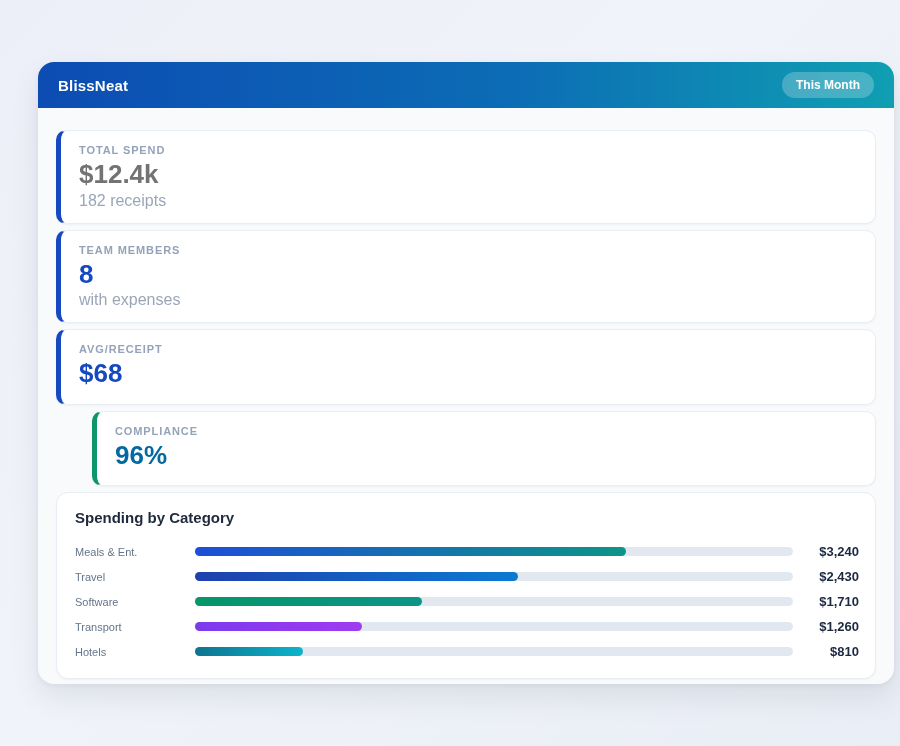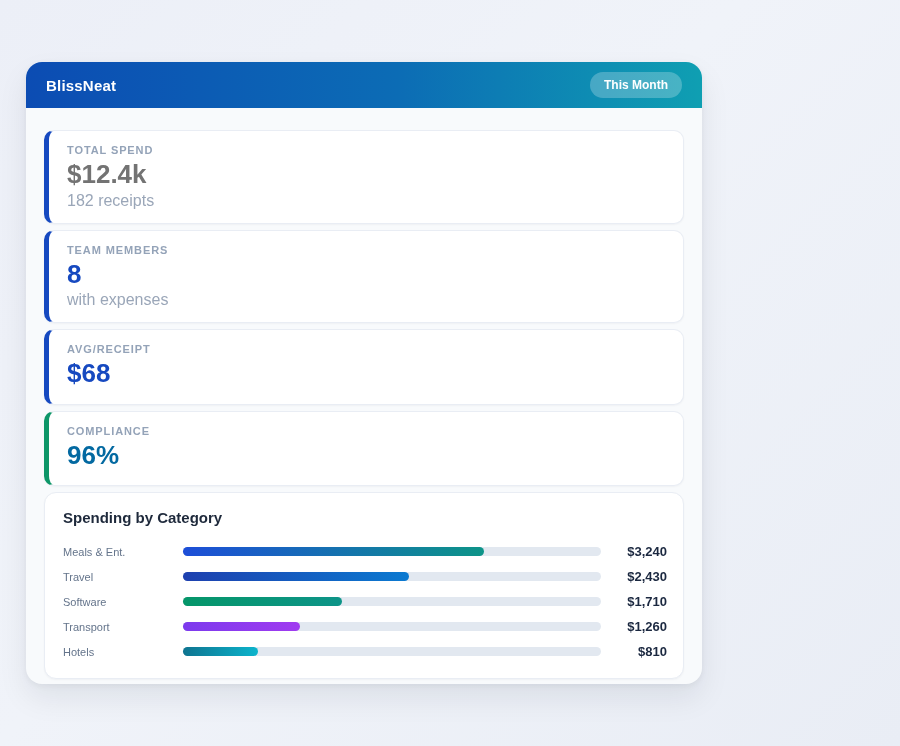--- a/index.html
+++ b/index.html
@@ -4,21 +4,21 @@
 <style>
   * { margin:0; padding:0; box-sizing:border-box; }
   html,body { width:900px; height:746px; }
   body {
     font-family: "Liberation Sans", "DejaVu Sans", sans-serif;
     background: linear-gradient(135deg, #eceff7 0%, #f0f3f9 45%, #e9edf5 100%);
     position: relative;
     overflow: hidden;
   }
   .app-card {
-    position:absolute; left:26px; top:62px; width:676px; height:622px;
+    position:absolute; left:38px; top:62px; width:856px; height:622px;
     background:#f8fafc; border-radius:16px;
     box-shadow: 0 14px 30px rgba(15,23,42,.08), 0 2px 6px rgba(15,23,42,.05);
   }
   .app-header {
     height:46px; border-radius:16px 16px 0 0;
     background: linear-gradient(90deg, #0c4cb3 0%, #0c6cb5 55%, #0f9fb2 100%);
     display:flex; align-items:center; justify-content:space-between;
     padding:0 20px;
   }
   .app-title { color:#ffffff; font-size:15px; font-weight:bold; letter-spacing:.2px; }
@@ -81,21 +81,21 @@
       <div class="stat-label">TEAM MEMBERS</div>
       <div class="stat-value" style="color: rgb(22, 73, 192);">8</div>
       <div class="stat-sub">with expenses</div>
     </div>
 
     <div class="stat-card no-sub" style="border-left-color: rgb(22, 73, 192);">
       <div class="stat-label">AVG/RECEIPT</div>
       <div class="stat-value" style="color: rgb(22, 73, 192);">$68</div>
     </div>
 
-    <div class="stat-card no-sub" style="border-left-color: rgb(13, 150, 104);">
+    <div class="stat-card no-sub" style="border-left-color: rgb(13, 150, 104); margin-left: 36px;">
       <div class="stat-label">COMPLIANCE</div>
       <div class="stat-value" style="color: #0369a1;">96%</div>
     </div>
 
     <div class="spend-card">
       <div class="spend-title">Spending by Category</div>
 
       <div class="bar-row">
         <div class="bar-label">Meals &amp; Ent.</div>
         <div class="bar-track">

